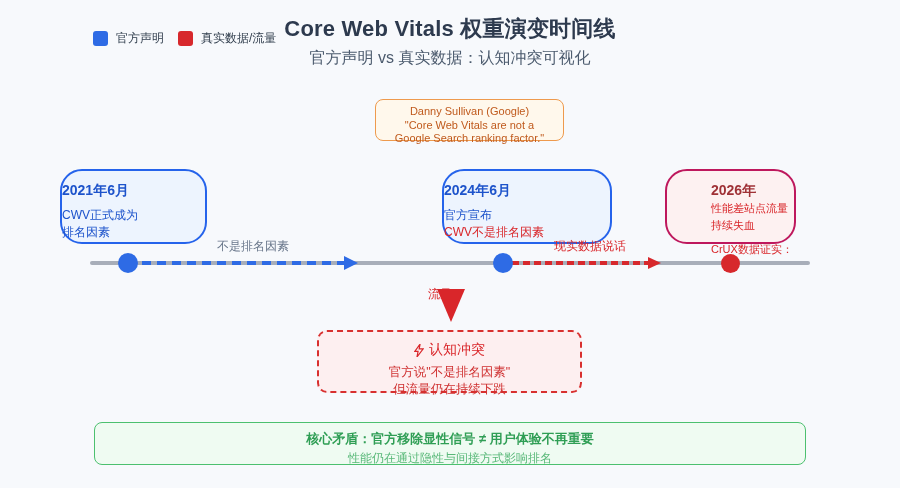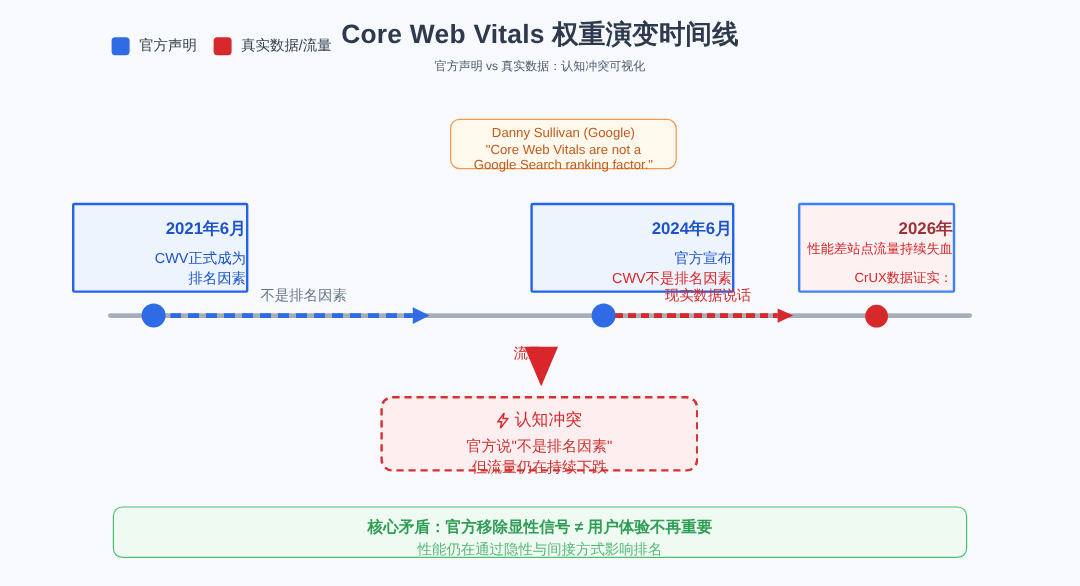--- a/index.html
+++ b/index.html
@@ -12,21 +12,21 @@
   }
   .stage{position:absolute;inset:0;width:900px;height:488px;}
 
   
   .title{
     position:absolute;left:0;top:14px;width:900px;text-align:center;
     font-size:22px;font-weight:600;color:#2d3a4e;letter-spacing:.2px;
   }
   .subtitle{
     position:absolute;left:0;top:48px;width:900px;text-align:center;
-    font-size:10px;color:#4c5b6e;
+    font-size:16px;color:#4c5b6e;
   }
 
   
   .legend-item{position:absolute;top:30px;display:flex;align-items:center;gap:8px;}
   .legend-item.l1{left:93px;}
   .legend-item.l2{left:178px;}
   .swatch{width:15px;height:15px;border-radius:3px;display:inline-block;}
   .swatch.blue{background:#2e6be5;}
   .swatch.red{background:#d7282c;}
   .legend-label{font-size:12px;color:#33404f;}
@@ -36,25 +36,25 @@
     position:absolute;left:375px;top:99px;width:187px;height:40px;
     background:#fff8ec;border:1.5px solid #ee9a4d;border-radius:8px;
   }
   .quote-text{
     position:absolute;left:-10px;top:5px;width:207px;text-align:center;
     font-size:11px;line-height:13.5px;color:#c05a1d;
   }
 
   
   .card{
-    position:absolute;top:169px;height:75px;border-radius:2px;
-    box-sizing:border-box;text-align:right;
+    position:absolute;top:169px;height:75px;border-radius:22px;
+    box-sizing:border-box;text-align:left;
   }
   .card.blue{background:#edf4fe;border:2px solid #2563eb;}
-  .card.red{background:#fdf1f1;border:2px solid #3b82f6;}
+  .card.red{background:#fdf1f1;border:2px solid #be185d;padding-left:44px;}
   .card1{left:60px;width:147px;}
   .card2{left:442px;width:170px;}
   .card3{left:665px;width:131px;}
   .card .date{font-size:14px;font-weight:600;margin-top:11px;color:#1d53cb;}
   .card.red .date{color:#9f3136;}
   .card .line{font-size:12px;line-height:17px;color:#1d53cb;}
   .card .line.first{margin-top:7px;}
   .card .line.red-text{color:#d9262a;}
   .card.red .line{color:#d9262a;}
   .card3 .line{font-size:11px;}

